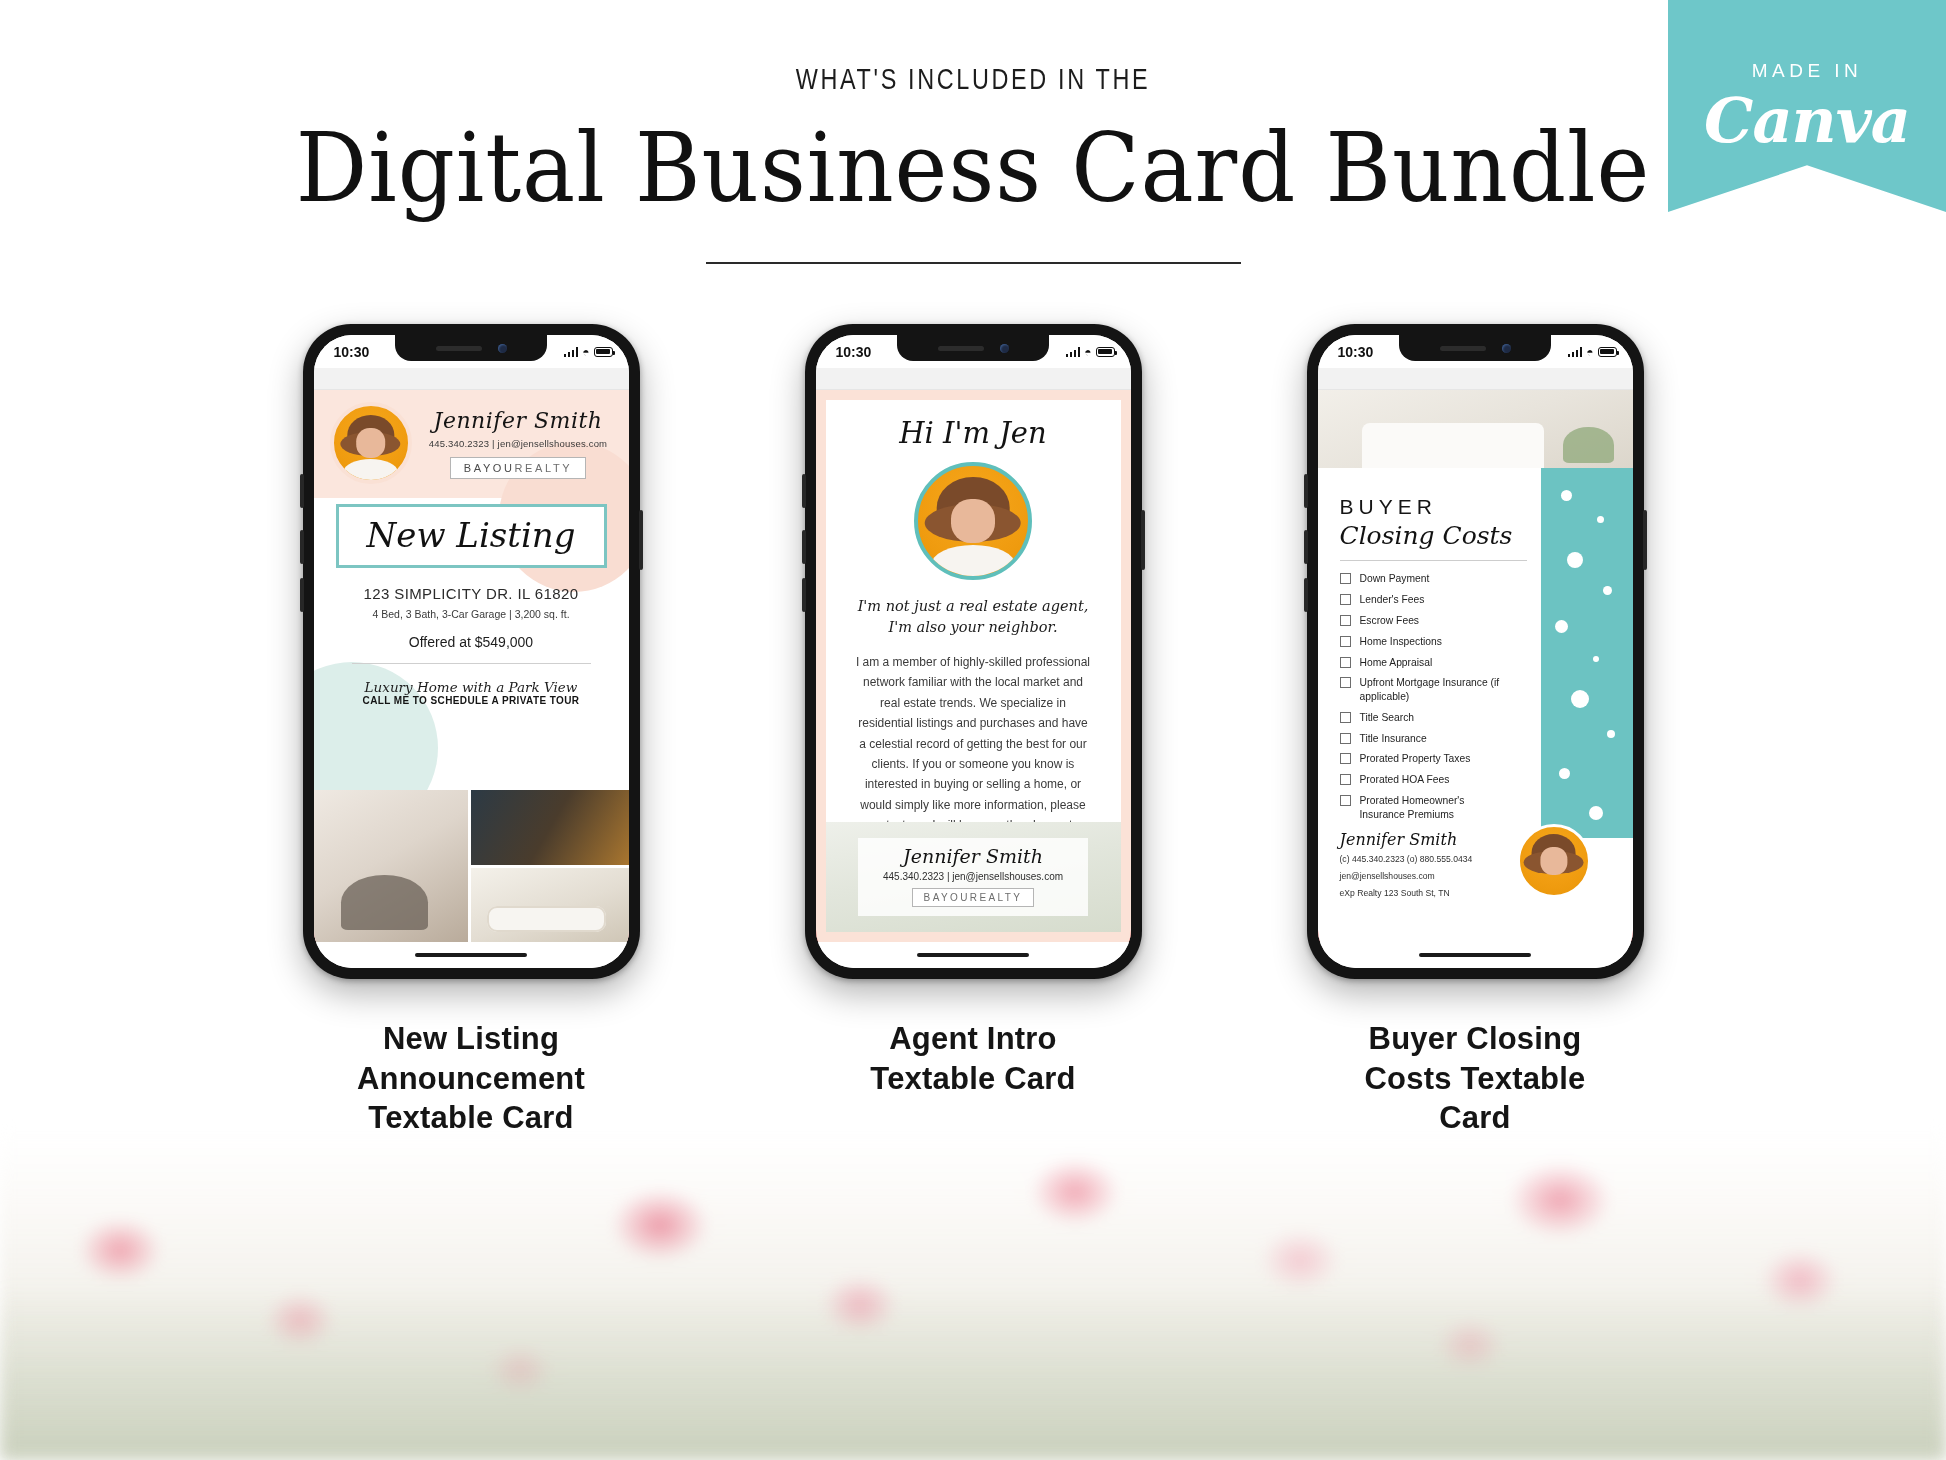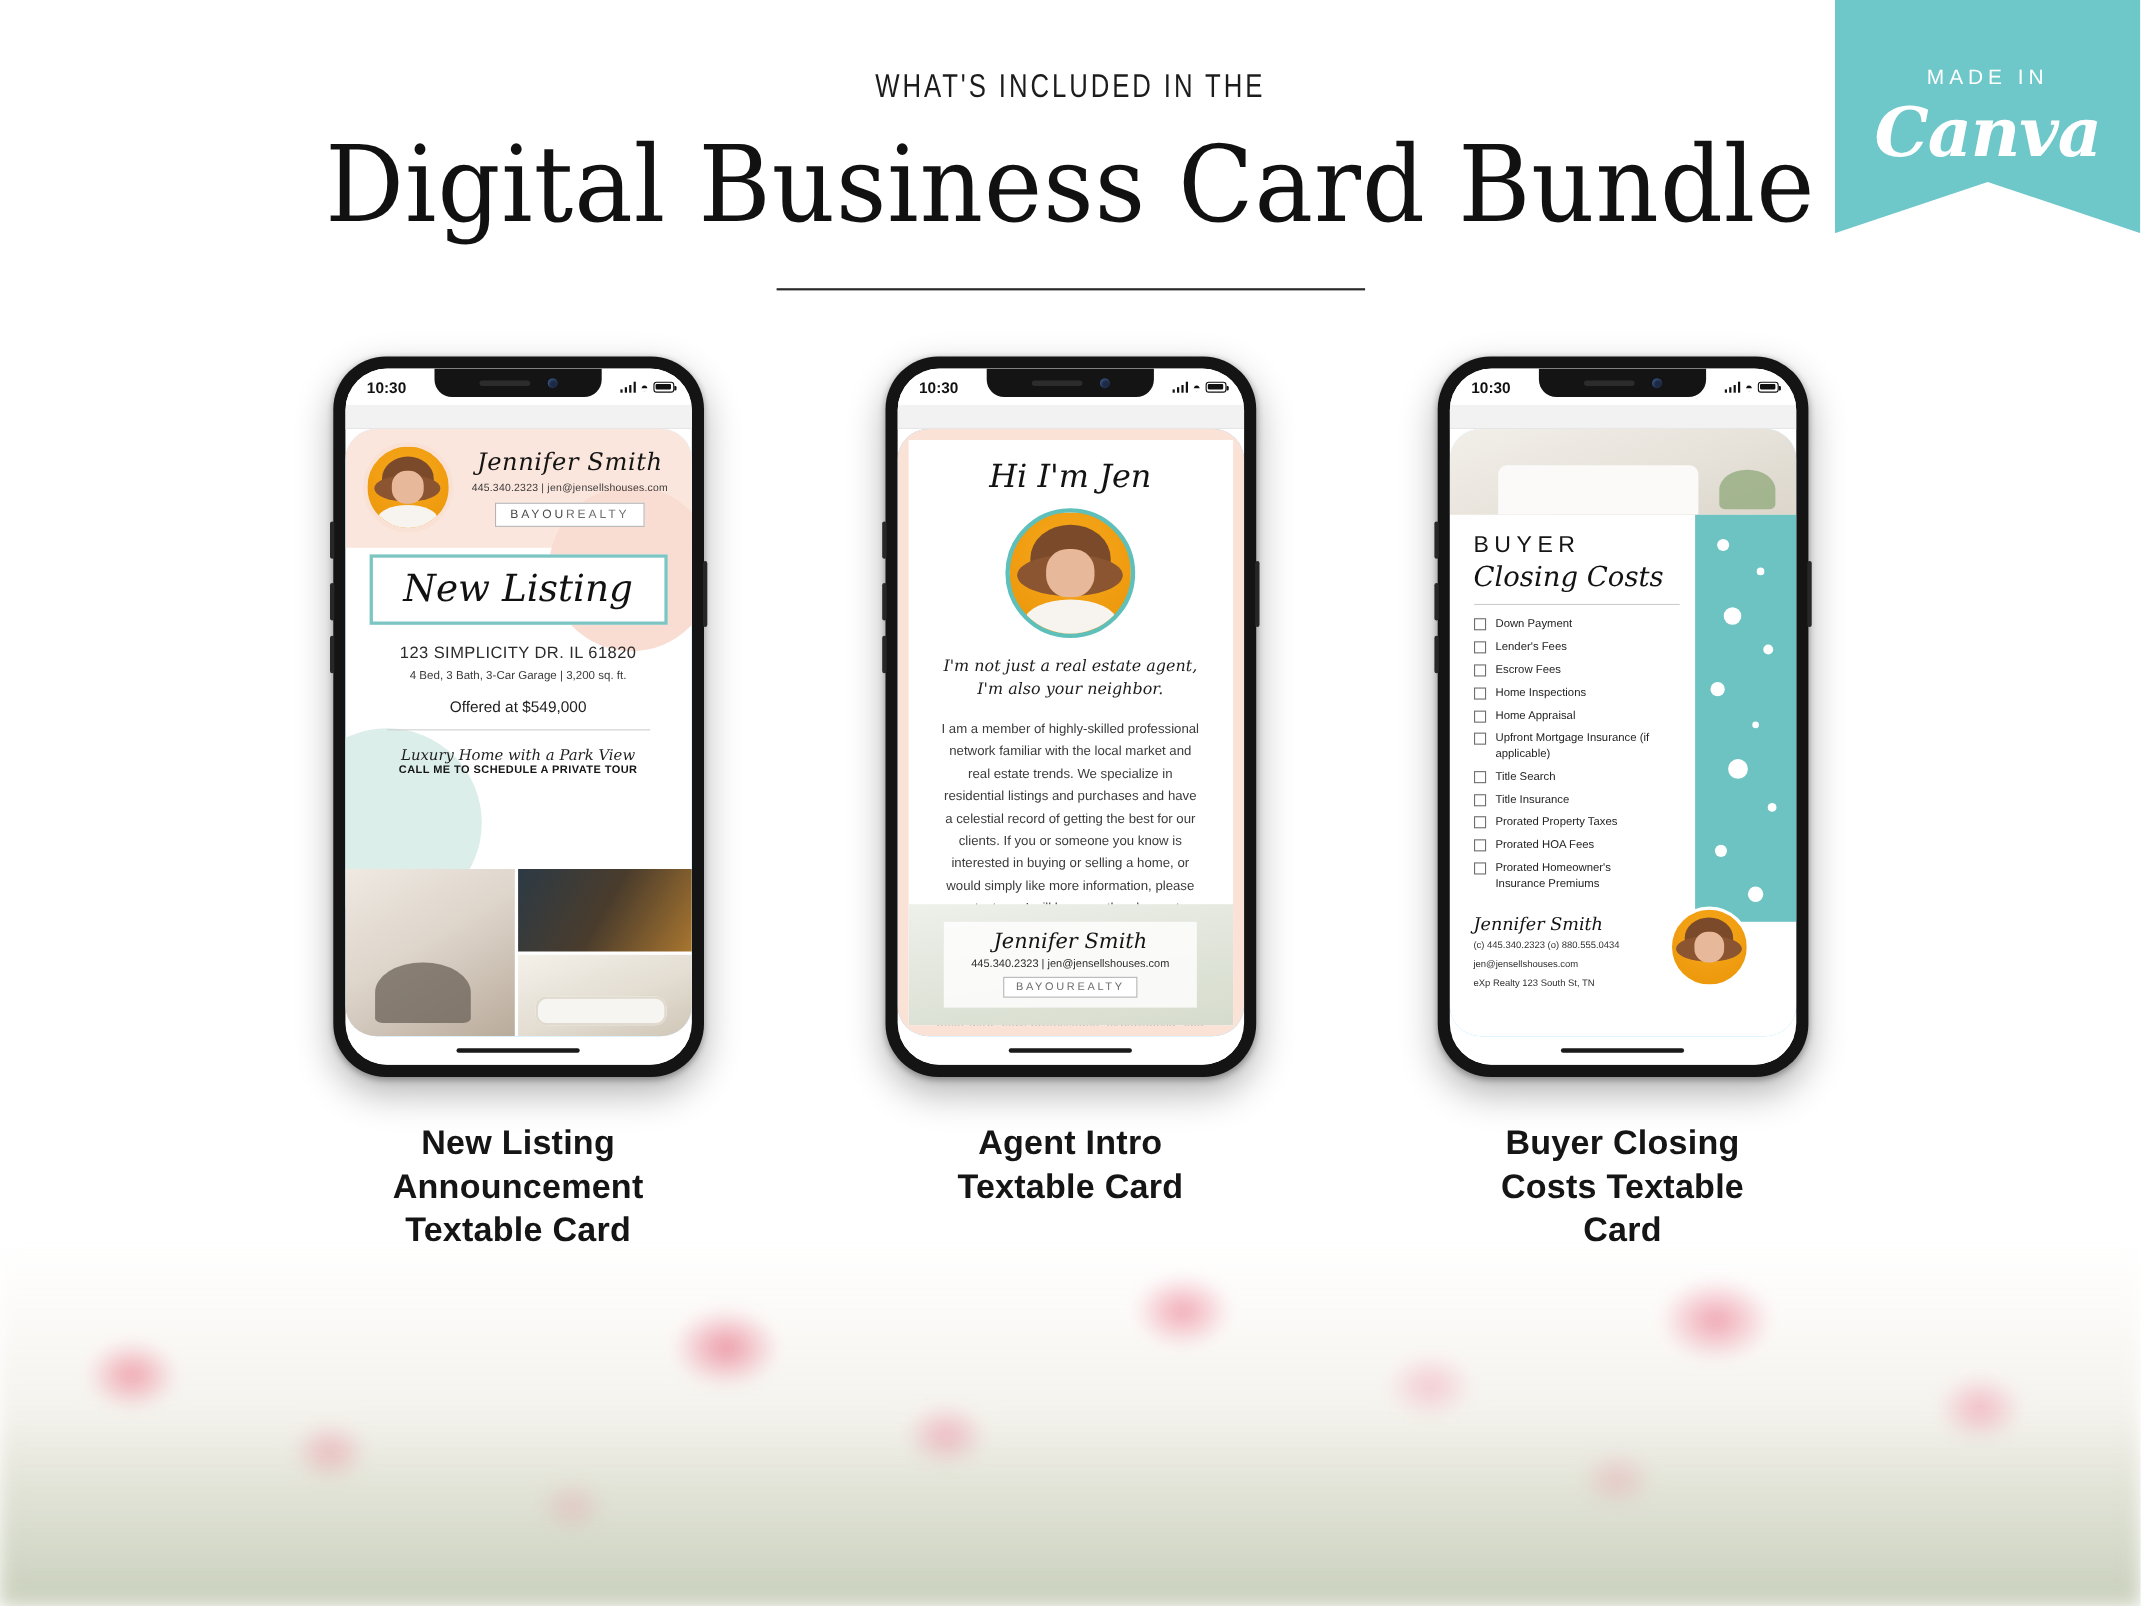--- a/index.html
+++ b/index.html
@@ -108,21 +108,21 @@
   .bars { display: flex; align-items: flex-end; gap: 1.5px; height: 10px; }
   .bars i { width: 2.5px; background: #111; display: block; }
   .bars i:nth-child(1){height:3px} .bars i:nth-child(2){height:5px}
   .bars i:nth-child(3){height:7px} .bars i:nth-child(4){height:10px}
   .wifi { font-size: 12px; line-height: 1; }
   .batt { width: 19px; height: 10px; border: 1.5px solid #111; border-radius: 3px; position: relative; }
   .batt::before { content:""; position:absolute; inset:1.5px; background:#111; border-radius:1px; }
   .batt::after { content:""; position:absolute; right:-3.5px; top:3px; width:2px; height:4px; background:#111; border-radius:0 1px 1px 0; }
 
   .browser-chrome { height: 22px; flex: 0 0 22px; background: #f2f2f2; border-bottom: 1px solid #e6e6e6; }
-  .card-area { flex: 1 1 auto; overflow: hidden; position: relative; background: #7dd3fc; border-radius: 28px; }
+  .card-area { flex: 1 1 auto; overflow: hidden; position: relative; background: #ef4444; }
   .home-bar { height: 26px; flex: 0 0 26px; background:#fff; display:flex; align-items:center; justify-content:center; }
   .home-bar span { width: 112px; height: 4px; background:#1a1a1a; border-radius: 3px; }
 
   
   .c1 { position: relative; height: 100%; background:#fff; }
   .c1 .peach {
     position:absolute; top:0; left:0; right:0; height: 108px;
     background:#fbe6dd;
   }
   .c1 .peach::after{
@@ -235,21 +235,21 @@
   .c3 .hero { height: 78px; background: linear-gradient(160deg,#f2efe9 0%,#e8e4dc 50%,#dcd6cb 100%); position:relative; overflow:hidden;}
   .c3 .hero::before{content:"";position:absolute;left:14%;bottom:0;width:58%;height:58%;background:#fbfaf8;border-radius:8px 8px 0 0;}
   .c3 .hero::after{content:"";position:absolute;right:6%;bottom:6%;width:16%;height:46%;background:#8fa87a;border-radius:50% 50% 12% 12%;opacity:.75;}
   .c3 .teal {
     position:absolute; right:0; top:78px; width: 92px; bottom: 104px; background:#6cc3c2; overflow:hidden;
   }
   .c3 .teal i {
     position:absolute; border-radius:50%; background:#fff;
   }
   .c3 .body { position:absolute; left:0; top: 78px; right: 92px; bottom: 0; padding: 16px 0 0 22px; }
-  .c3 .h1 { font-size: 21px; letter-spacing: 5px; color:#151515; }
+  .c3 .h1 { font-size: 21px; letter-spacing: 5px; color:#151515;margin-top:11px; }
   .c3 .h2 { font-family:"DejaVu Serif", serif; font-style:italic; font-size: 25px; color:#121212; margin-top: 2px; }
   .c3 .hr { height:1px; background:#cdcdcd; margin: 10px 14px 0 0; }
   .checklist { margin-top: 11px; }
   .ck { display:flex; align-items:flex-start; gap:9px; margin-bottom: 7.5px; }
   .ck .box { width: 11px; height: 11px; border: 1px solid #6d6d6d; flex:0 0 11px; margin-top:1px; background:#fff; }
   .ck .lbl { font-size: 10.3px; color:#232323; line-height:1.3; }
   .c3 .sign { position:absolute; left: 22px; bottom: 42px; }
   .c3 .sign .nm { font-family:"DejaVu Serif", serif; font-style:italic; font-size: 16px; color:#121212; }
   .c3 .sign .ct { font-size: 8.6px; color:#303030; line-height:1.5; margin-top: 4px; }
   .c3 .avatar3 {

